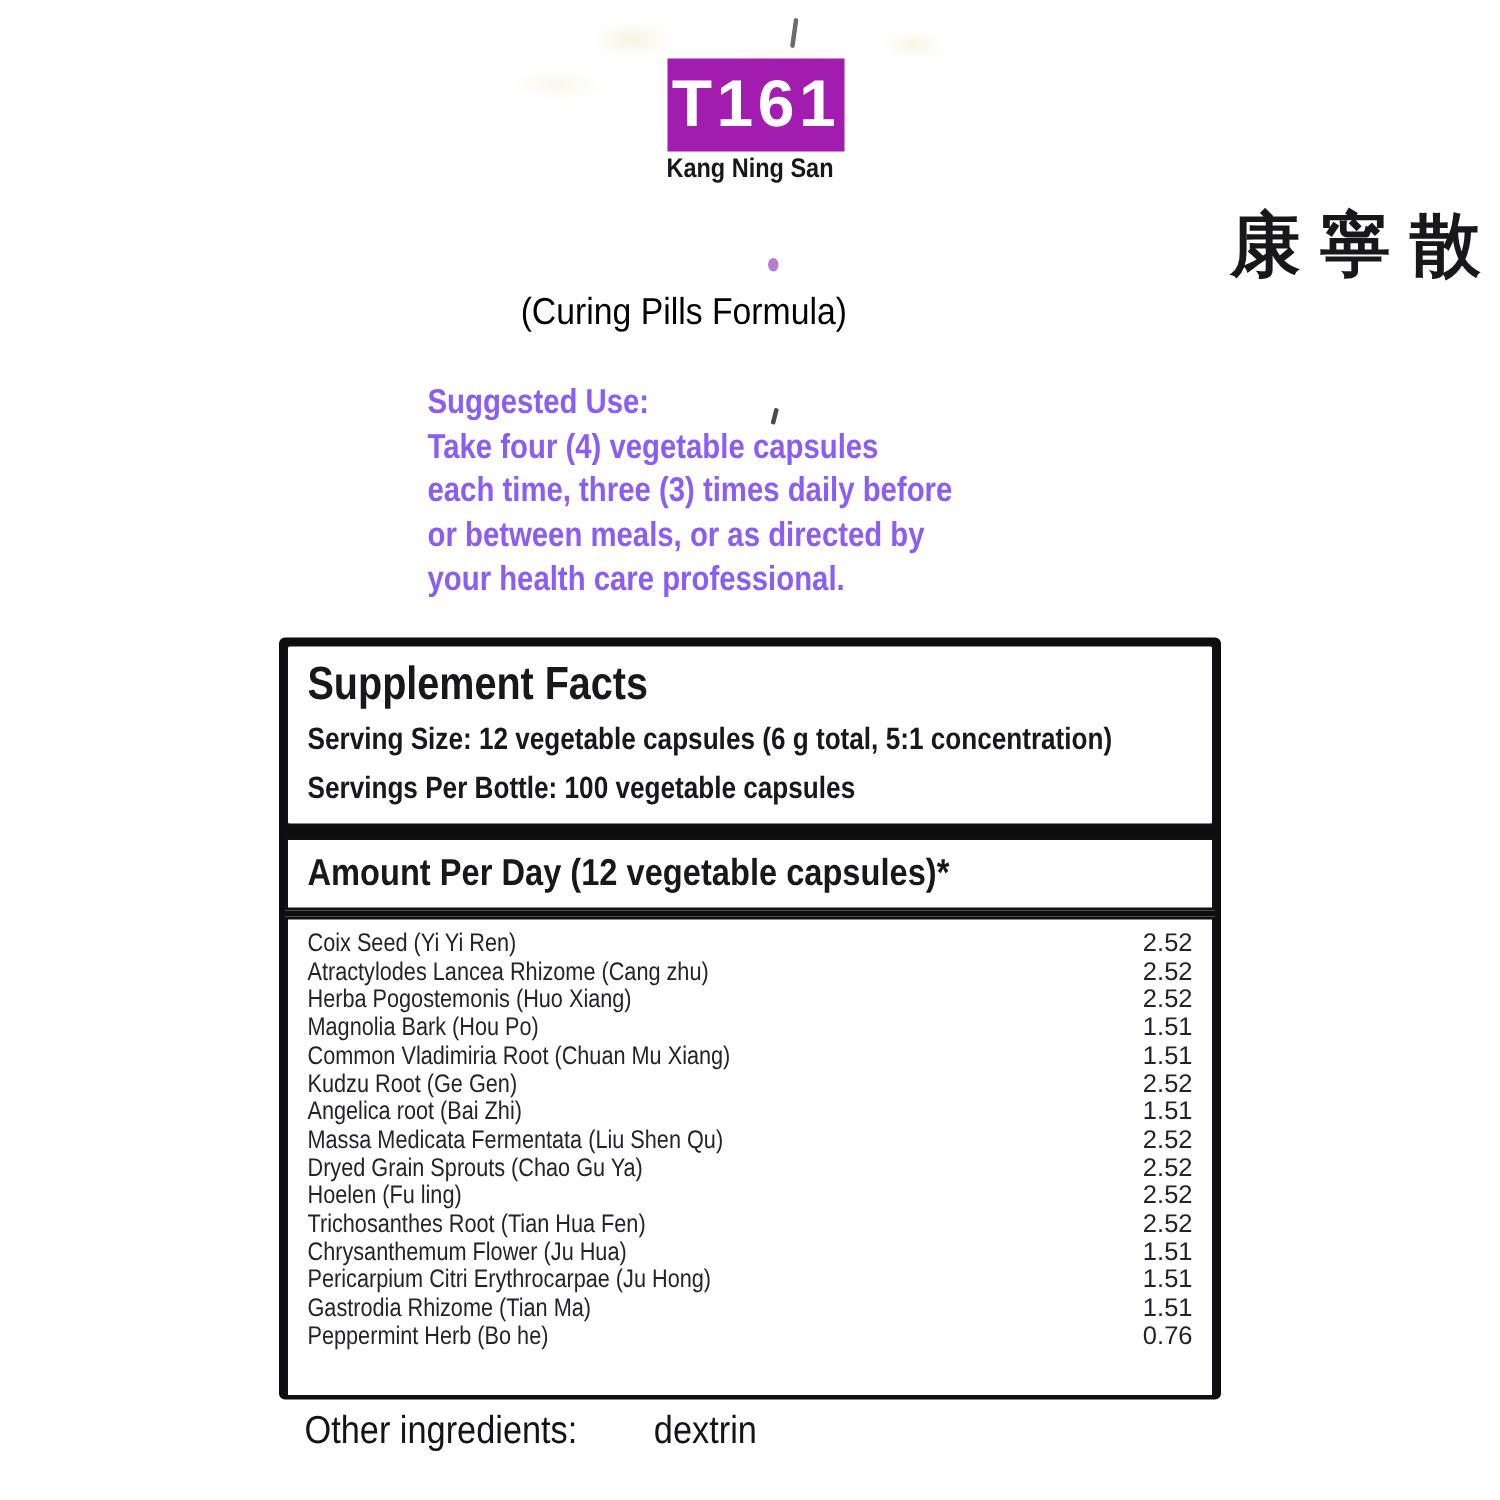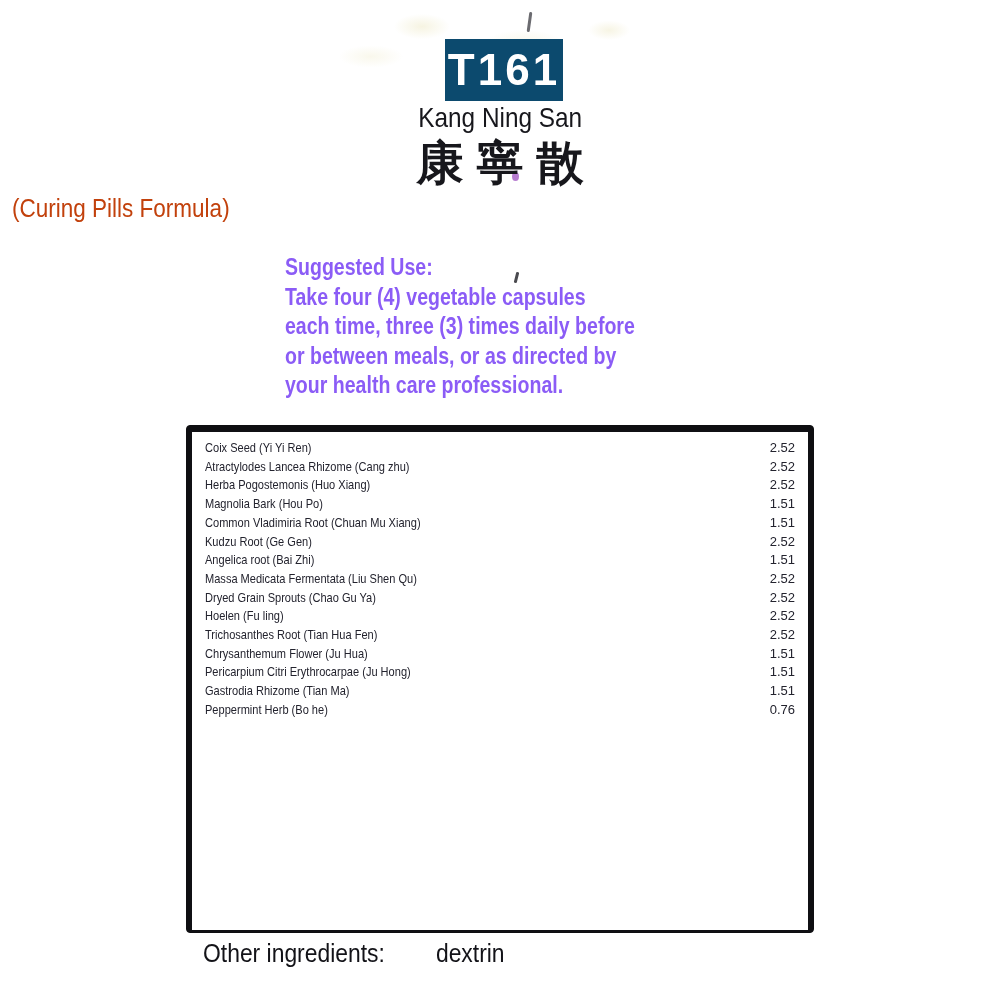--- a/index.html
+++ b/index.html
@@ -18,35 +18,35 @@
       radial-gradient(46px 16px at 15% 70%, rgba(214,203,120,.14), transparent 70%);
   }
   .artifact{position:absolute;pointer-events:none;}
   .artifact.squiggle{left:528px;top:12px;width:3px;height:20px;background:#3a3a40;transform:rotate(8deg);opacity:.75;border-radius:2px;}
   .artifact.purple-dot{left:512px;top:172px;width:7px;height:9px;background:#a55cc4;border-radius:50%;opacity:.8;filter:blur(.4px);}
   .artifact.tick{left:515px;top:272px;width:3px;height:11px;background:#2a2a30;transform:rotate(14deg);border-radius:1px;opacity:.85;}
 
   
   .code-box{
     position:absolute;left:445px;top:39px;width:118px;height:62px;
-    background:#0c4a6e;color:#ffffff;display:flex;align-items:center;justify-content:center;
+    background:#a21caf;color:#ffffff;display:flex;align-items:center;justify-content:center;
     font-size:44px;font-weight:bold;letter-spacing:3px;
   }
   .pinyin{
     position:absolute;left:0;top:102px;width:1000px;text-align:center;
-    font-size:28px;font-weight:normal;white-space:nowrap;
+    font-size:18px;font-weight:bold;white-space:nowrap;
   }
   .pinyin>span{display:inline-block;transform:scaleX(.87);transform-origin:50% 50%;}
   .chinese{
-    position:absolute;left:0;top:132px;width:1000px;text-align:center;
+    position:absolute;left:0;top:132px;width:1000px;text-align:right;
     font-size:47px;font-weight:bold;letter-spacing:13px;text-indent:13px;white-space:nowrap;
   }
   .formula-en{
-    position:absolute;left:0;top:194px;width:912px;text-align:left;
-    font-size:25px;font-weight:normal;white-space:nowrap;color:#c2410c;
+    position:absolute;left:0;top:194px;width:912px;text-align:center;
+    font-size:25px;font-weight:normal;white-space:nowrap;color:#000000;
   }
   .formula-en>span{display:inline-block;transform:scaleX(.9);transform-origin:50% 50%;}
 
   
   .suggested{
     position:absolute;left:285px;top:253px;width:470px;
     font-size:23px;font-weight:bold;line-height:29.5px;color:#8b5cf6;
   }
   .suggested .ln{display:block;white-space:nowrap;transform:scaleX(.85);transform-origin:0 50%;}
 
@@ -57,21 +57,21 @@
     display:flex;flex-direction:column;
   }
   .sec{background:#ffffff;border:2px solid #101014;box-sizing:border-box;}
   .sec-head{margin:3px 3px 0;padding:5px 13px 9px;border-radius:3px;}
   .sf-title{font-size:31px;font-weight:bold;white-space:nowrap;transform:scaleX(.85);transform-origin:0 50%;margin:2px 0 7px;}
   .sf-line{font-size:20.5px;font-weight:bold;white-space:nowrap;transform:scaleX(.85);transform-origin:0 50%;margin:0 0 9px;}
   .sf-line:last-child{margin-bottom:2px;}
   .sec-amount{margin:7px 3px 0;padding:8px 13px;}
   .amount-header{font-size:25px;font-weight:bold;white-space:nowrap;transform:scaleX(.87);transform-origin:0 50%;}
   .sec-list{margin:4px 3px 0;padding:7px 13px 4px;flex:1 1 auto;overflow:hidden;color:#23232e;}
-  .ing-row{display:flex;justify-content:space-between;align-items:baseline;line-height:18.7px;font-size:13px;}
+  .ing-row{display:flex;justify-content:space-between;align-items:baseline;line-height:18.7px;font-size:17px;}
   .ing-name{white-space:nowrap;transform:scaleX(.85);transform-origin:0 50%;}
   .ing-amount{white-space:nowrap;}
   .sec-foot{margin:7px 3px 3px;padding:4px 6px;text-align:center;}
   .footnote{font-size:17.5px;font-weight:bold;white-space:nowrap;display:inline-block;transform:scaleX(.88);transform-origin:50% 50%;}
 
   
   .other{
     position:absolute;left:203px;top:938px;font-size:26px;font-weight:normal;color:#131318;
     white-space:nowrap;transform:scaleX(.88);transform-origin:0 50%;
   }
@@ -98,20 +98,28 @@
 
 <div class="suggested">
   <span class="ln">Suggested Use:</span>
   <span class="ln">Take four (4) vegetable capsules</span>
   <span class="ln">each time, three (3) times daily before</span>
   <span class="ln">or between meals, or as directed by</span>
   <span class="ln">your health care professional.</span>
 </div>
 
 <div class="facts">
+  <div class="sec sec-head">
+    <div class="sf-title">Supplement Facts</div>
+    <div class="sf-line">Serving Size: 12 vegetable capsules (6 g total, 5:1 concentration)</div>
+    <div class="sf-line">Servings Per Bottle: 100 vegetable capsules</div>
+  </div>
+  <div class="sec sec-amount">
+    <div class="amount-header">Amount Per Day (12 vegetable capsules)*</div>
+  </div>
   <div class="sec sec-list">
       <div class="ing-row">
         <span class="ing-name">Coix Seed (Yi Yi Ren)</span>
         <span class="ing-amount">2.52</span>
       </div>
       <div class="ing-row">
         <span class="ing-name">Atractylodes Lancea Rhizome (Cang zhu)</span>
         <span class="ing-amount">2.52</span>
       </div>
       <div class="ing-row">

